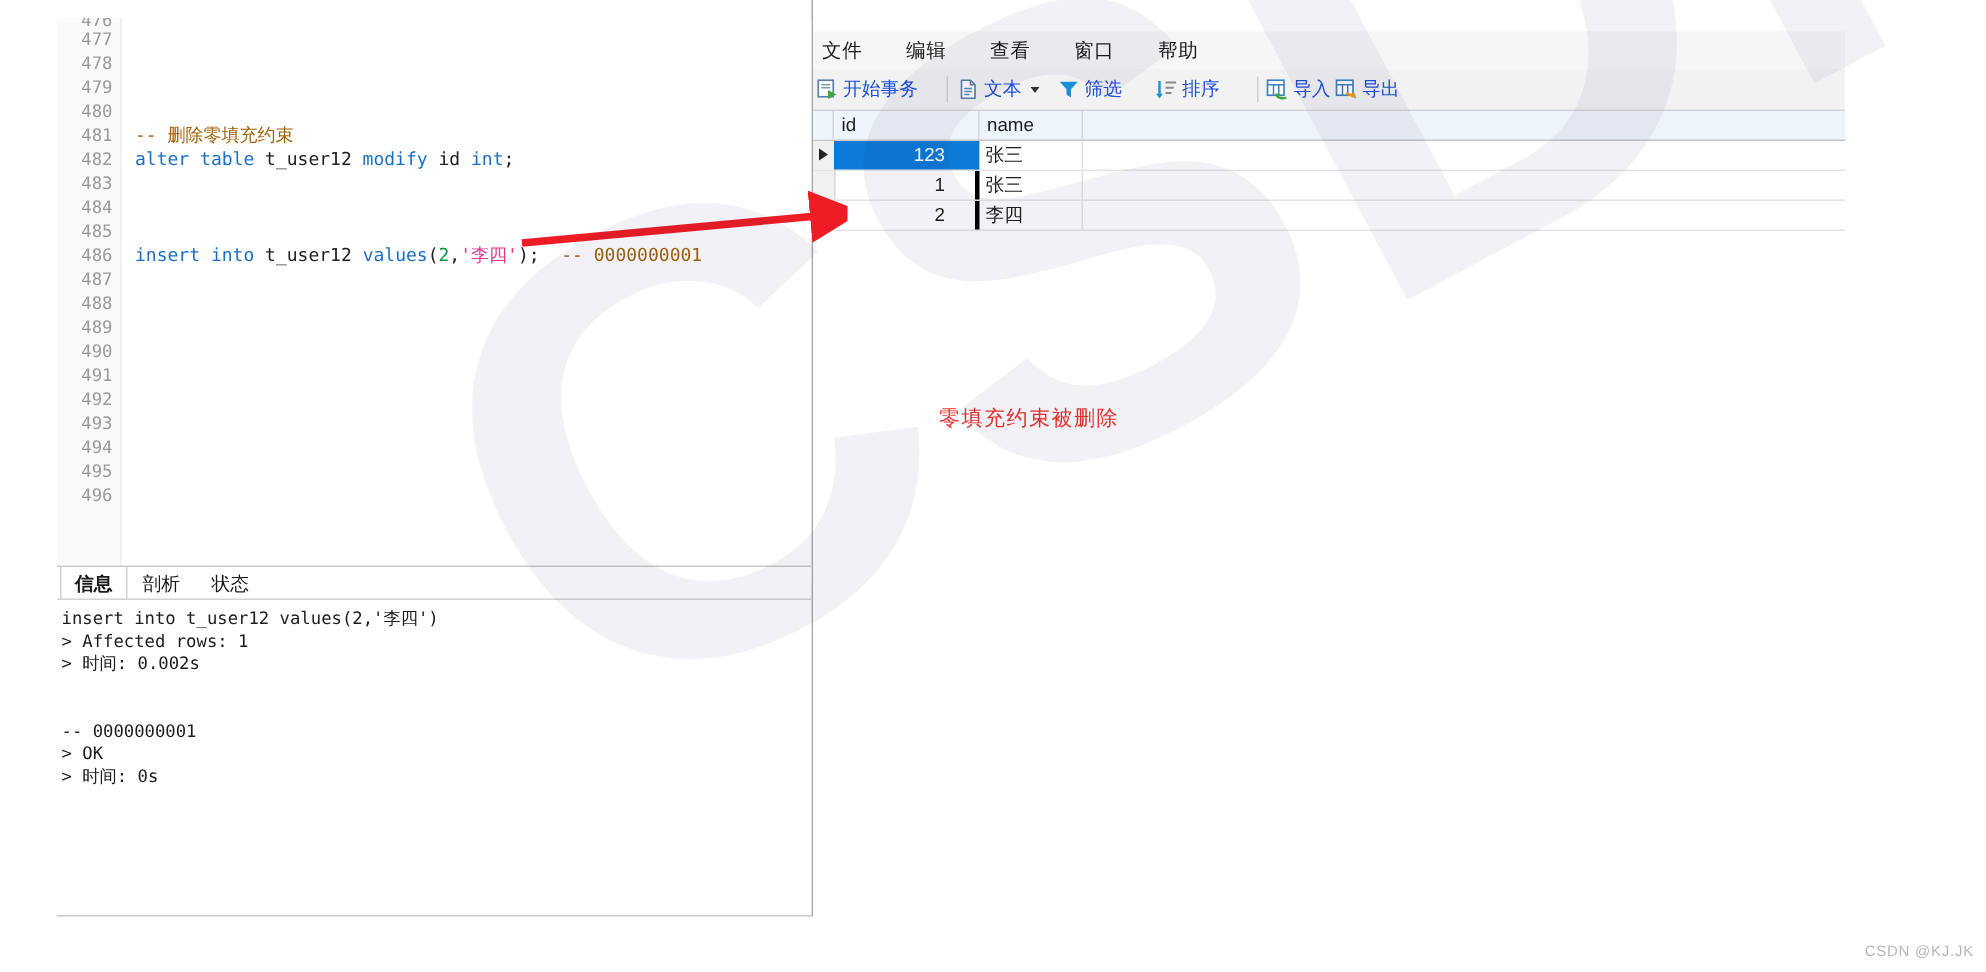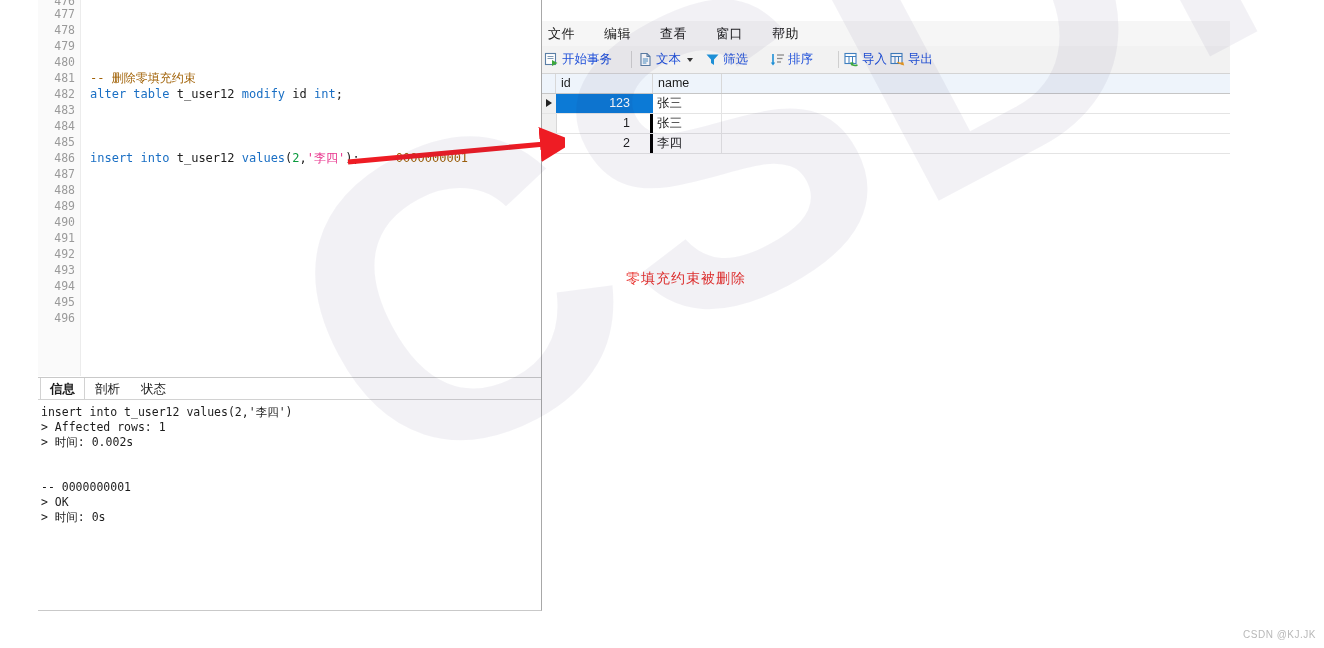--- a/index.html
+++ b/index.html
@@ -64,21 +64,21 @@
     height: 611px;
     background: #ffffff;
     border-right: 1px solid #a8a8a8;
     border-bottom: 1px solid #c9c9c9;
     box-sizing: border-box;
     z-index: 10;
     overflow: hidden;
   }
   .code-area {
     position: absolute;
-    left: 0; top: 0;
+    left: 0; top: 12px;
     width: 503px;
     height: 376px;
     overflow: hidden;
     background: #ffffff;
   }
   .gutter {
     position: absolute;
     left: 0; top: 0;
     width: 42px;
     height: 376px;

